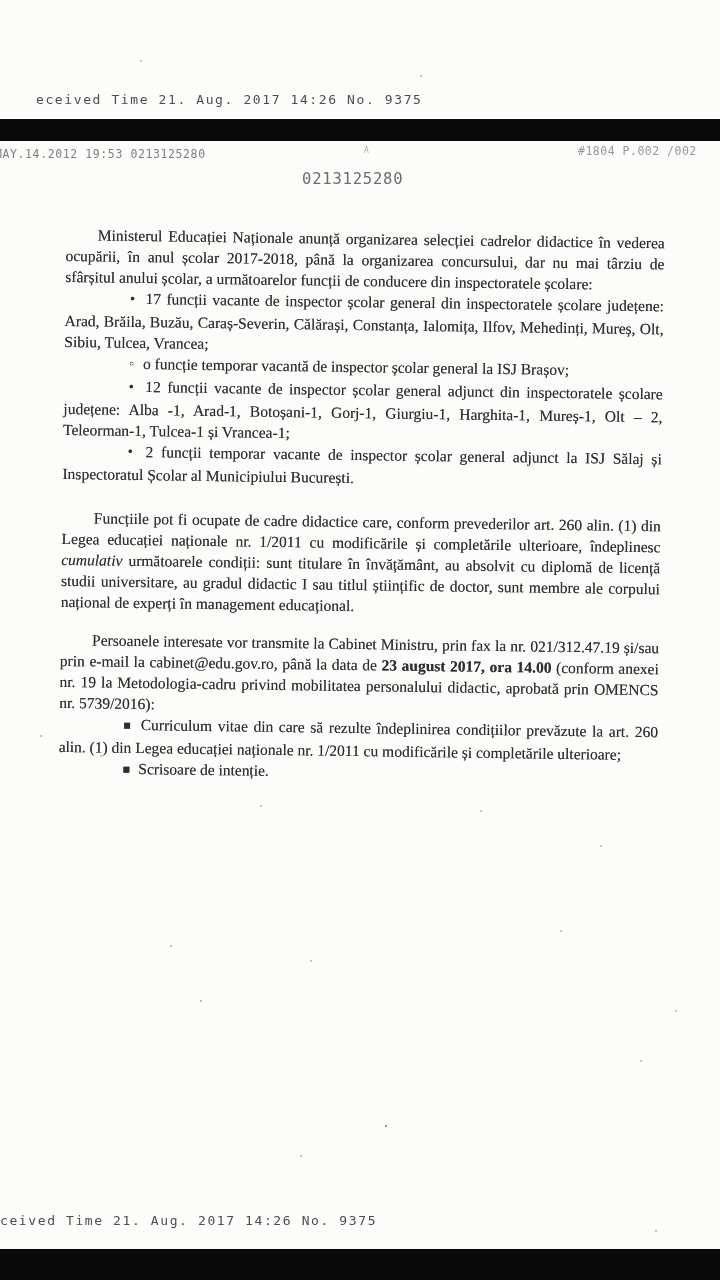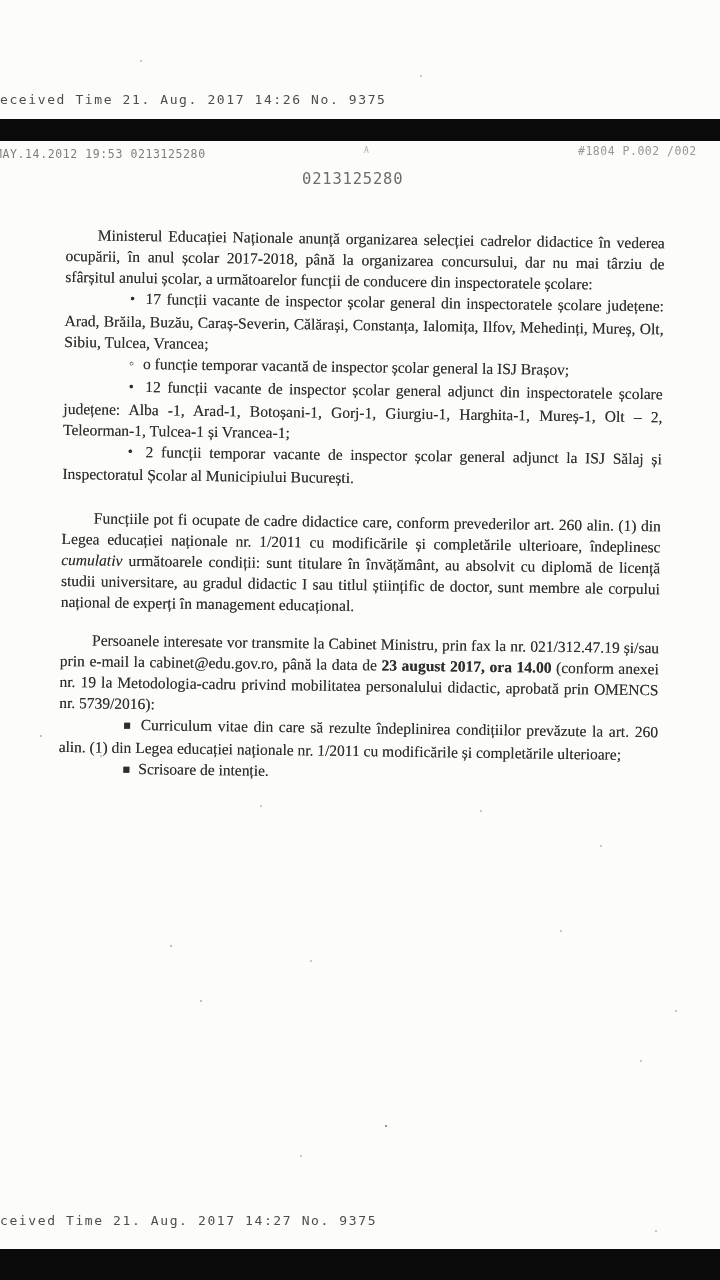--- a/index.html
+++ b/index.html
@@ -13,21 +13,21 @@
   }
   .rx-line {
     position: absolute;
     font-family: "DejaVu Sans Mono", monospace;
     font-size: 13px;
     letter-spacing: 1.6px;
     color: #4d4d4d;
     white-space: nowrap;
     font-weight: 500;
   }
-  .rx-top { left: 0; top: 92px; }
+  .rx-top { left: 0; top: 92px; padding-left: 36px; }
   .rx-bottom { left: 0; top: 1213px; }
   .bar {
     position: absolute;
     left: 0;
     width: 720px;
     background: #0a0a0a;
   }
   .bar-top { top: 119px; height: 22px; }
   .bar-bottom { top: 1249px; height: 31px; }
   .fax-meta {
@@ -151,17 +151,17 @@
       <span>Curriculum vitae din care să rezulte îndeplinirea condițiilor prevăzute la art. 260 alin. (1) din Legea educației naționale nr. 1/2011 cu modificările și completările ulterioare;</span>
     </p>
 
     <p class="bullet-item">
       <span class="marker marker-pad">▪</span>
       <span>Scrisoare de intenție.</span>
     </p>
 
   </div>
 
-  <div class="rx-line rx-bottom">ceived Time 21. Aug.  2017 14:27 No. 9375</div>
+  <div class="rx-line rx-bottom">ceived Time 21. Aug.  2017 14:26 No. 9375</div>
 
   <div class="bar bar-bottom"></div>
 
 </div>
 
 </body></html>

